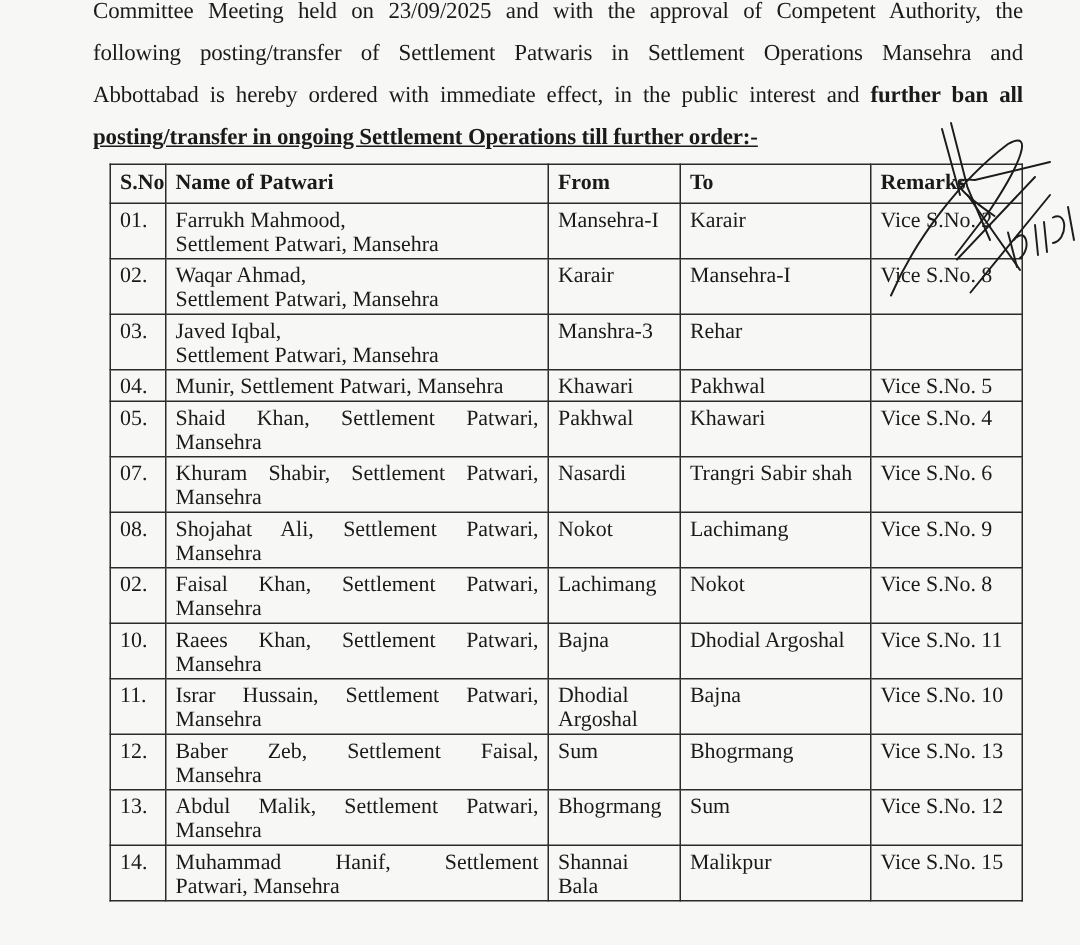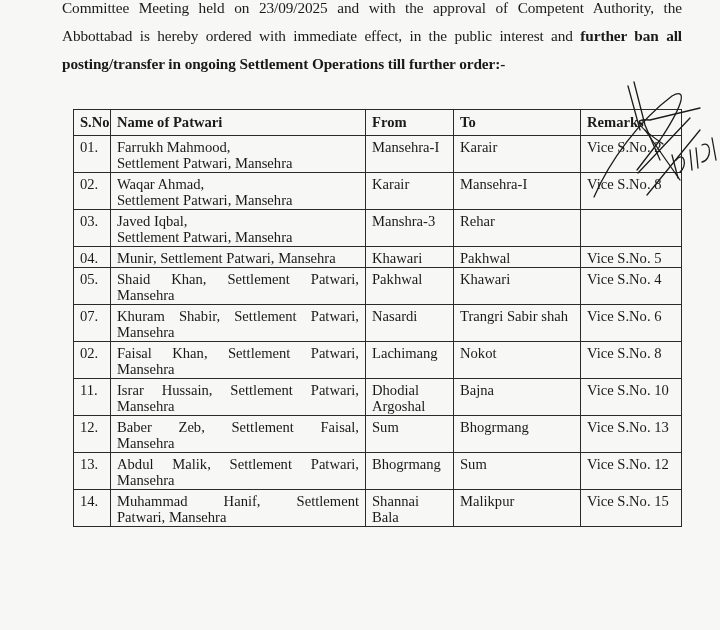--- a/index.html
+++ b/index.html
@@ -10,21 +10,21 @@
     color: #1a1a1a;
     position: relative;
   }
   .para {
     position: absolute; left: 62px; top: -6px; width: 620px;
     font-size: 15.3px; line-height: 28px;
     text-align: justify;
     letter-spacing: -0.1px;
   }
   .para .line { display: block; text-align: justify; text-align-last: justify; white-space: nowrap; }
-  .para .line.last { text-align-last: left; }
+  .para .line.last { text-align-last: left; text-decoration: underline; }
   .para b { font-weight: bold; }
   table.transfers {
     position: absolute; left: 73px; top: 109px;
     border-collapse: collapse;
     width: 608px;
     font-size: 14.6px;
     line-height: 16px;
     table-layout: fixed;
   }
   table.transfers th, table.transfers td {
@@ -47,20 +47,21 @@
   .signature {
     position: absolute; left: 0; top: 0; width: 720px; height: 630px;
     pointer-events: none;
   }
 </style>
 </head>
 <body>
 
 <div class="para">
   <span class="line">Committee Meeting held on 23/09/2025  and with the approval of Competent Authority, the</span>
+  <span class="line">following posting/transfer of Settlement Patwaris in Settlement Operations Mansehra and</span>
   <span class="line"><span>Abbottabad is hereby ordered with immediate effect, in the public interest and </span><b>further ban all</b></span>
   <span class="line last"><b>posting/transfer in ongoing Settlement Operations till further order:-</b></span>
 </div>
 
 <table class="transfers">
   <colgroup>
     <col class="c-sno">
       <col class="c-name">
       <col class="c-from">
       <col class="c-to">
@@ -112,25 +113,39 @@
         <td>Vice S.No. 4</td>
       </tr>
       <tr class="r2">
         <td>07.</td>
         <td class="name"><span class="l1">Khuram Shabir, Settlement Patwari,</span><span>Mansehra</span></td>
         <td>Nasardi</td>
         <td>Trangri Sabir shah</td>
         <td>Vice S.No. 6</td>
       </tr>
       <tr class="r2">
+        <td>08.</td>
+        <td class="name"><span class="l1">Shojahat Ali, Settlement Patwari,</span><span>Mansehra</span></td>
+        <td>Nokot</td>
+        <td>Lachimang</td>
+        <td>Vice S.No. 9</td>
+      </tr>
+      <tr class="r2">
         <td>02.</td>
         <td class="name"><span class="l1">Faisal Khan, Settlement Patwari,</span><span>Mansehra</span></td>
         <td>Lachimang</td>
         <td>Nokot</td>
         <td>Vice S.No. 8</td>
+      </tr>
+      <tr class="r2">
+        <td>10.</td>
+        <td class="name"><span class="l1">Raees Khan, Settlement Patwari,</span><span>Mansehra</span></td>
+        <td>Bajna</td>
+        <td>Dhodial Argoshal</td>
+        <td>Vice S.No. 11</td>
       </tr>
       <tr class="r2">
         <td>11.</td>
         <td class="name"><span class="l1">Israr Hussain, Settlement Patwari,</span><span>Mansehra</span></td>
         <td>Dhodial Argoshal</td>
         <td>Bajna</td>
         <td>Vice S.No. 10</td>
       </tr>
       <tr class="r2">
         <td>12.</td>

